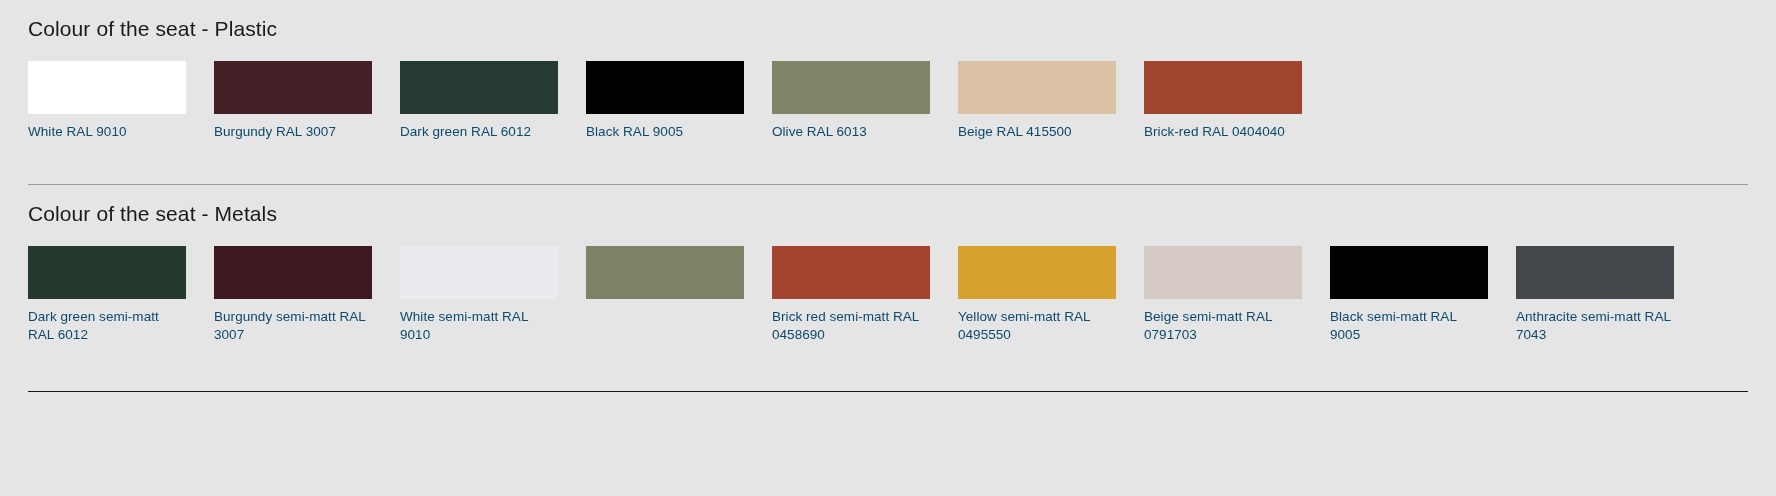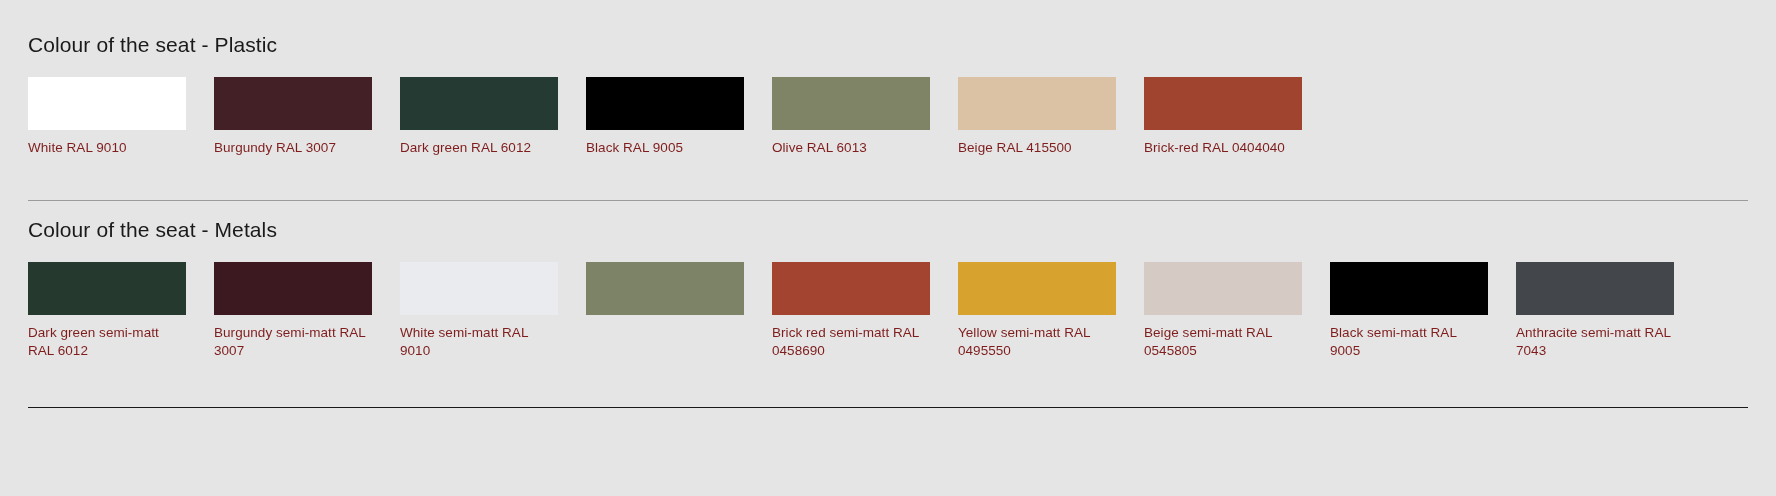--- a/index.html
+++ b/index.html
@@ -49,38 +49,38 @@
     margin-right: 12px;
   }
   .swatch-chip {
     width: 158px;
     height: 53px;
     display: block;
   }
   .swatch-label {
     font-size: 13.5px;
     line-height: 18px;
-    color: #7f1d1d;
+    color: #0c4a6e;
     margin-top: 9px;
     letter-spacing: 0.05px;
     font-weight: 400;
   }
   .divider {
     height: 1px;
     background: #9b9b9b;
     margin: 0 28px;
     border: 0;
   }
   .divider-strong {
     height: 1px;
     background: #1a1a1a;
     margin: 0 28px;
     border: 0;
   }
-  .sec1 { padding-top: 16px; }
+  .sec1 { padding-top: 0; }
   .sec1-spacer { height: 43px; }
   .sec2-bottom-spacer { height: 47px; }
 </style>
 </head>
 <body style="background-color: rgb(229, 229, 229);">
 
 <div class="page" style="background-color: rgb(229, 229, 229);">
 
   <div class="section sec1">
     <h2 class="section-title">Colour of the seat - Plastic</h2>
@@ -157,21 +157,21 @@
         <div class="swatch-label">Brick red semi-matt RAL 0458690</div>
       </div>
 
       <div class="swatch-item">
         <span class="swatch-chip" style="background-color: rgb(216, 162, 47);"></span>
         <div class="swatch-label">Yellow semi-matt RAL 0495550</div>
       </div>
 
       <div class="swatch-item">
         <span class="swatch-chip" style="background-color: rgb(214, 203, 196);"></span>
-        <div class="swatch-label">Beige semi-matt RAL 0545805</div>
+        <div class="swatch-label">Beige semi-matt RAL 0791703</div>
       </div>
 
       <div class="swatch-item">
         <span class="swatch-chip" style="background-color: rgb(0, 0, 0);"></span>
         <div class="swatch-label">Black semi-matt RAL 9005</div>
       </div>
 
       <div class="swatch-item">
         <span class="swatch-chip" style="background-color: rgb(67, 70, 75);"></span>
         <div class="swatch-label">Anthracite semi-matt RAL 7043</div>

